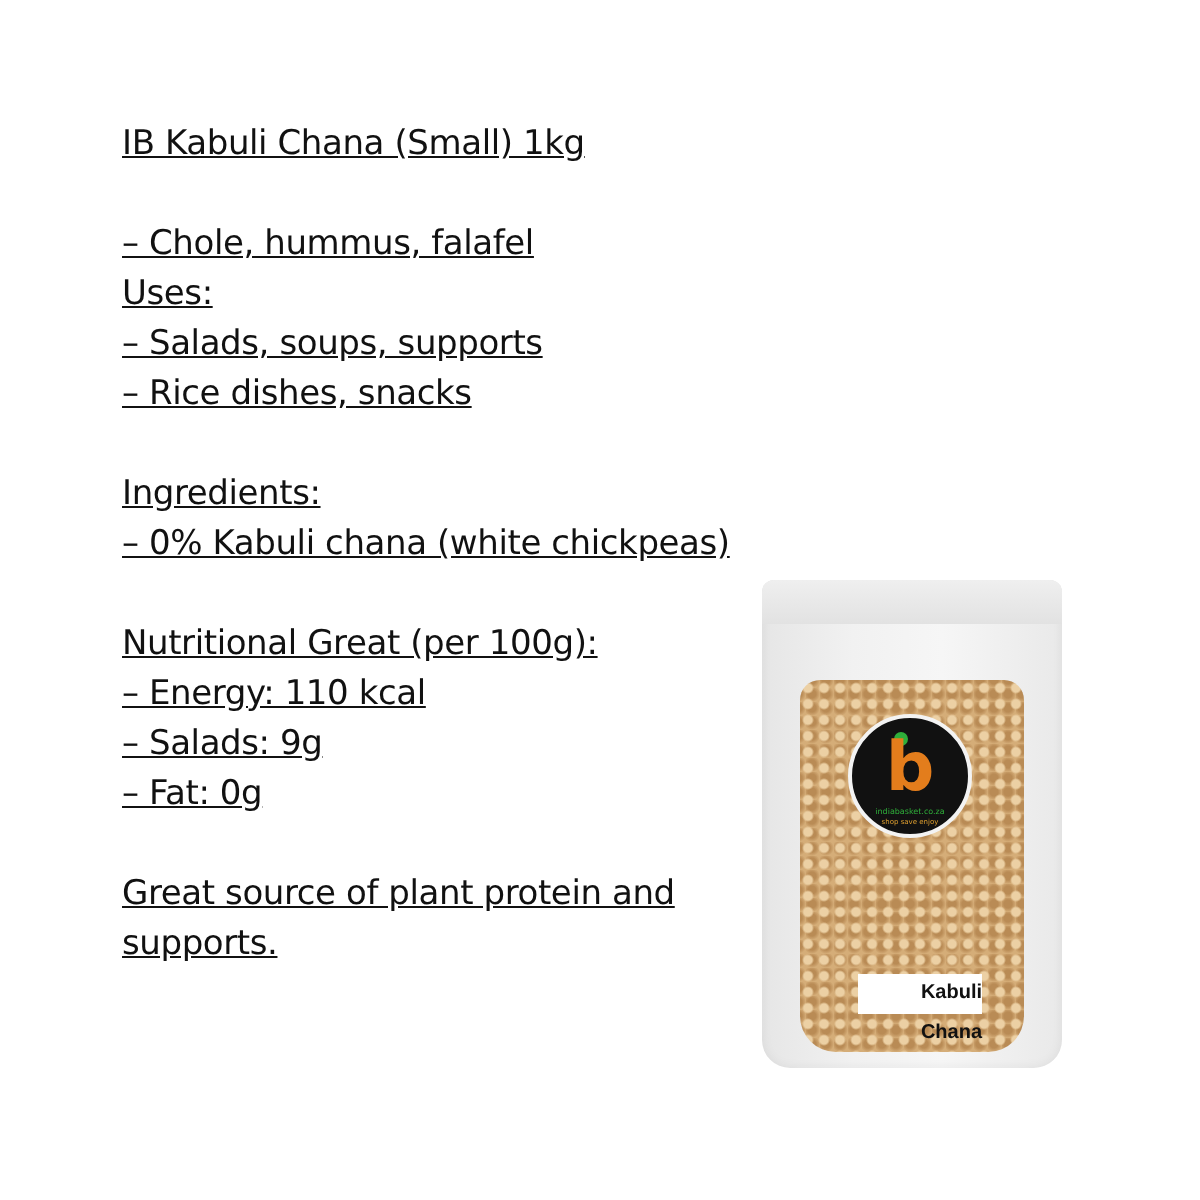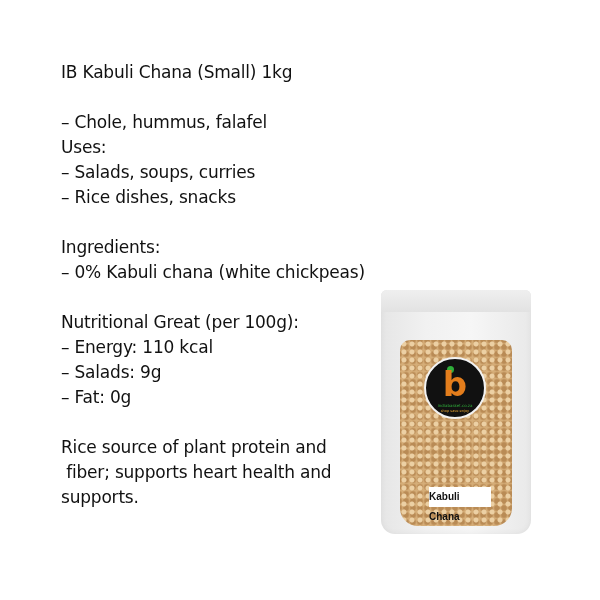--- a/index.html
+++ b/index.html
@@ -2,21 +2,21 @@
 <html><head>
   <meta charset="utf-8">
   <style>
     html, body { margin: 0; padding: 0; }
     body {
       width: 600px; height: 600px; background: #ffffff; position: relative; overflow: hidden;
       font-family: "DejaVu Sans", sans-serif; color: #111111;
     }
     .text-block {
       position: absolute; left: 61px; top: 60px; width: 380px;
-      font-size: 17px; line-height: 25px; letter-spacing: -0.2px;
+      font-size: 17px; line-height: 25px; letter-spacing: -0.2px; text-decoration: underline;
     }
     .line { white-space: pre; height: 25px; }
     .gap { height: 25px; }
     .pouch {
       position: absolute; left: 381px; top: 290px; width: 150px; height: 244px;
       background: linear-gradient(90deg, #e6e6e6 0%, #f1f1f1 30%, #f6f6f6 60%, #e9e9e9 100%);
       border-radius: 6px 6px 14px 14px;
       box-shadow: inset 0 0 6px rgba(0,0,0,0.06);
     }
     .pouch-top {
@@ -49,45 +49,44 @@
     .logo-sub {
       position: absolute; left: 0; top: 44px; width: 100%; text-align: center;
       font-size: 4px; color: #2fae3a; line-height: 5px;
     }
     .logo-sub2 {
       position: absolute; left: 0; top: 50px; width: 100%; text-align: center;
       font-size: 3.5px; color: #e0a030; line-height: 4px;
     }
     .label {
       position: absolute; left: 48px; top: 197px; width: 62px; height: 20px;
-      background: #ffffff; text-align: left; line-height: 20px;
+      background: #ffffff; text-align: right; line-height: 20px;
       font-family: "Liberation Sans", sans-serif; font-weight: bold; font-size: 10px; color: #111;
     }
   </style>
 </head>
 <body>
 
 <div class="text-block">
   <div class="line">IB Kabuli Chana (Small) 1kg</div>
   <div class="gap"></div>
   <div class="line">– Chole, hummus, falafel</div>
   <div class="line">Uses:</div>
-  <div class="line">– Salads, soups, curries</div>
+  <div class="line">– Salads, soups, supports</div>
   <div class="line">– Rice dishes, snacks</div>
   <div class="gap"></div>
   <div class="line">Ingredients:</div>
   <div class="line">– 0% Kabuli chana (white chickpeas)</div>
   <div class="gap"></div>
   <div class="line">Nutritional Great (per 100g):</div>
   <div class="line">– Energy: 110 kcal</div>
   <div class="line">– Salads: 9g</div>
   <div class="line">– Fat: 0g</div>
   <div class="gap"></div>
-  <div class="line">Rice source of plant protein and</div>
-  <div class="line"> fiber; supports heart health and</div>
+  <div class="line">Great source of plant protein and</div>
   <div class="line">supports.</div>
 </div>
 
 <div class="pouch">
   <div class="pouch-top"></div>
   <div class="beans"></div>
   <div class="logo">
     <div class="logo-dot"></div>
     <div class="logo-b">b</div>
     <div class="logo-sub">indiabasket.co.za</div>

